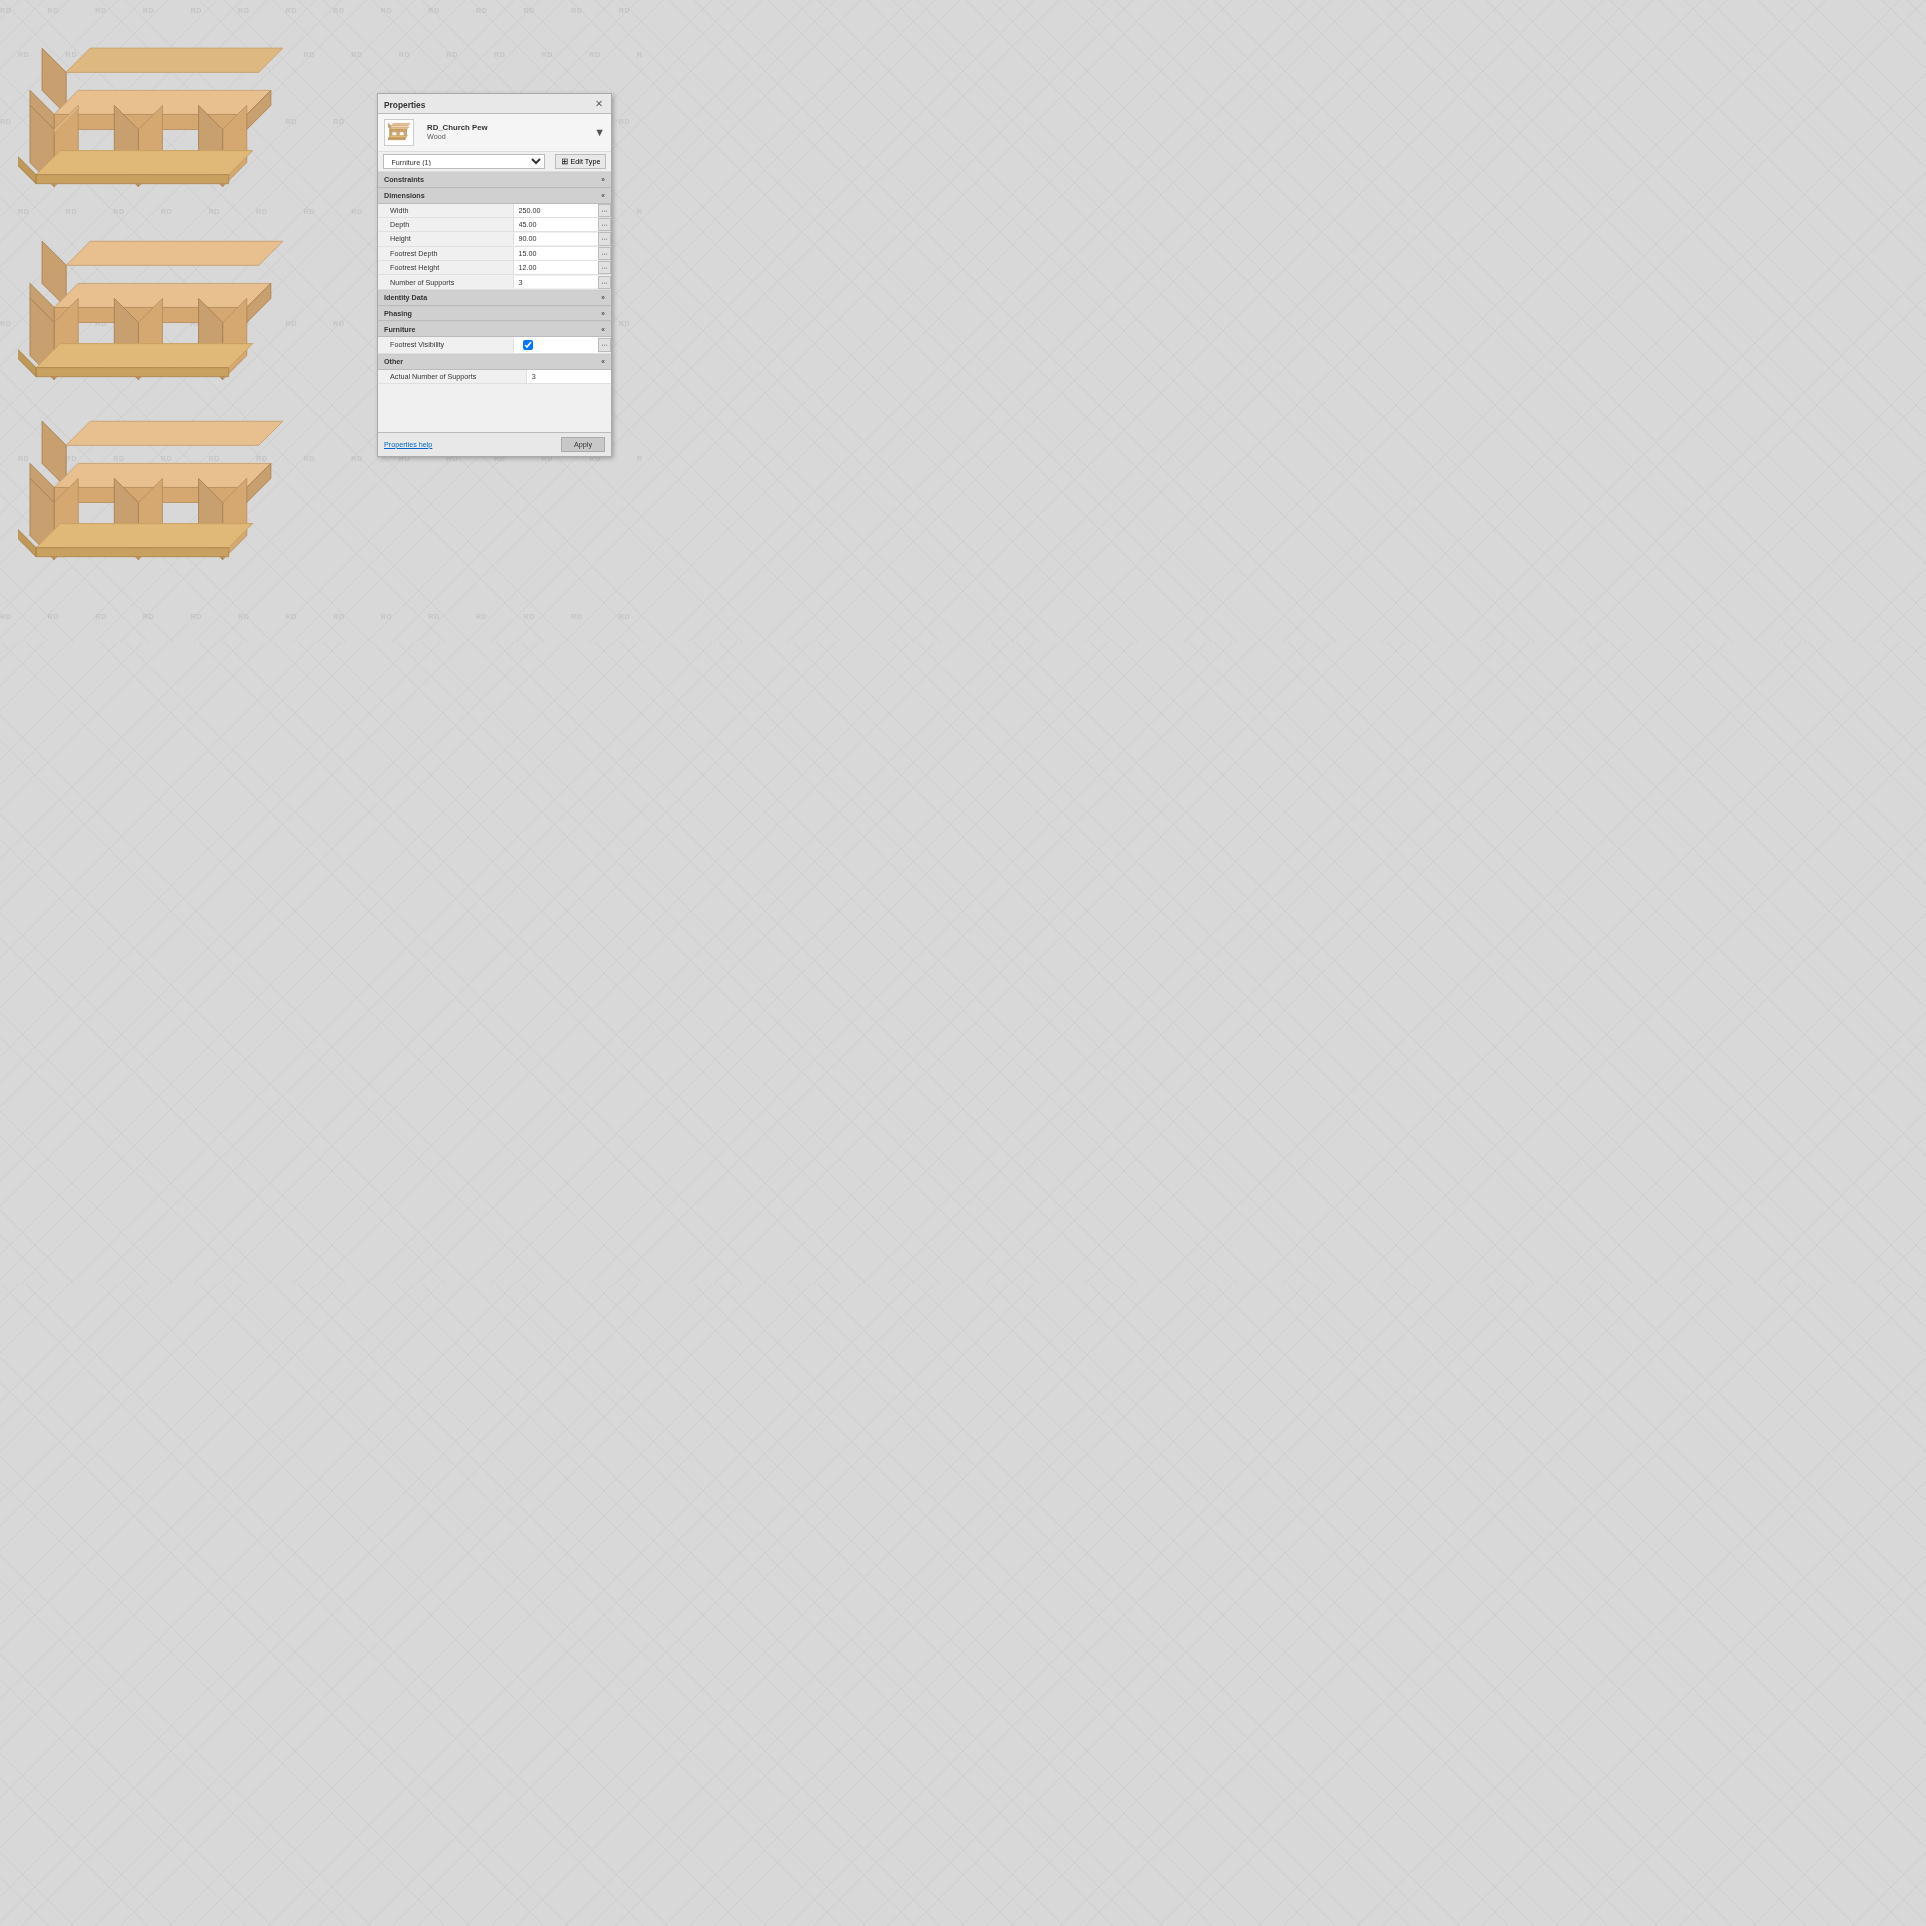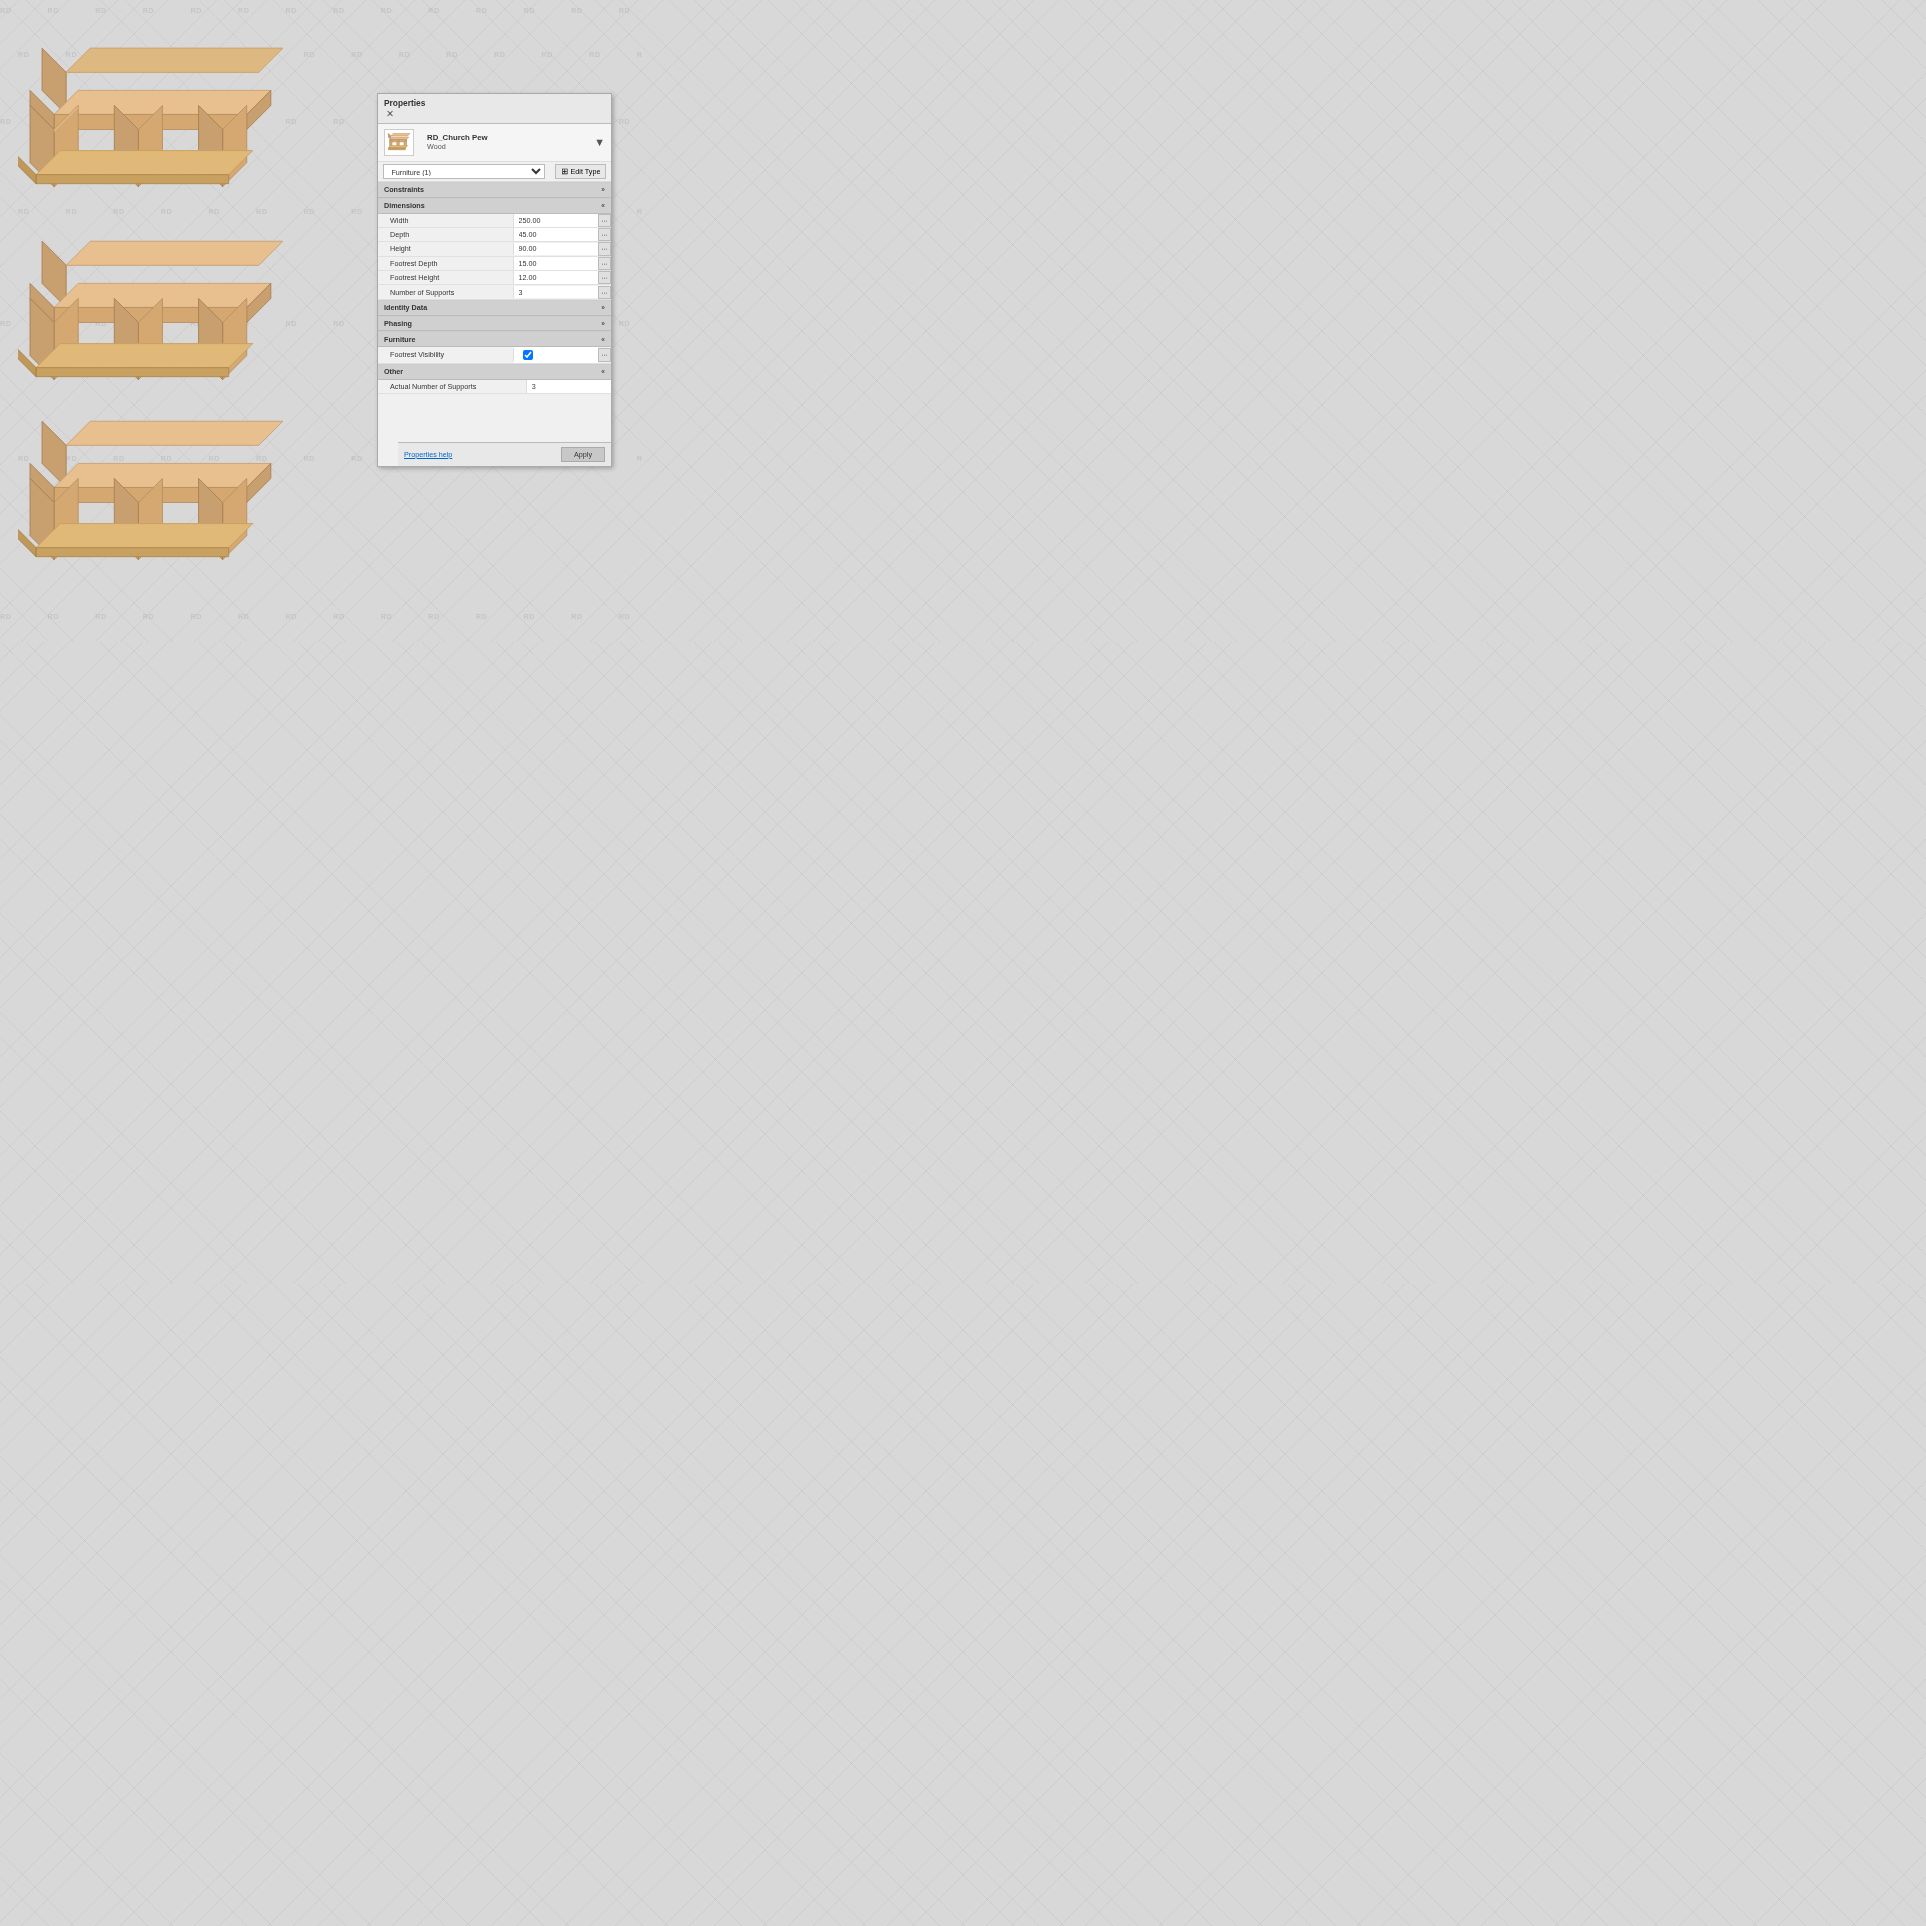--- a/index.html
+++ b/index.html
@@ -87,24 +87,23 @@
       border: 0.6px solid #aaa;
       box-shadow: 1.8px 1.8px 4.8px rgba(0,0,0,0.3);
       z-index: 10;
       font-size: 7.8px;
     }
 
     .panel-header {
       background: #e8e8e8;
       padding: 3.6px 6px;
       display: flex;
-      align-items: flex-start;
+      align-items: flex-end;
       justify-content: space-between;
       border-bottom: 0.6px solid #bbb;
-      flex-direction: column;
     }
 
     .panel-title {
       font-weight: bold;
       font-size: 8.4px;
       color: #333;
     }
 
     .panel-close {
       cursor: pointer;
@@ -251,21 +250,20 @@
     }
 
     
     .panel-footer {
       display: flex;
       align-items: center;
       justify-content: space-between;
       padding: 3.6px 6px;
       background: #e8e8e8;
       border-top: 0.6px solid #bbb;
-      margin-left: 20px;
     }
 
     .help-link {
       color: #0066cc;
       text-decoration: underline;
       cursor: pointer;
       font-size: 7.2px;
     }
 
     .apply-btn {

